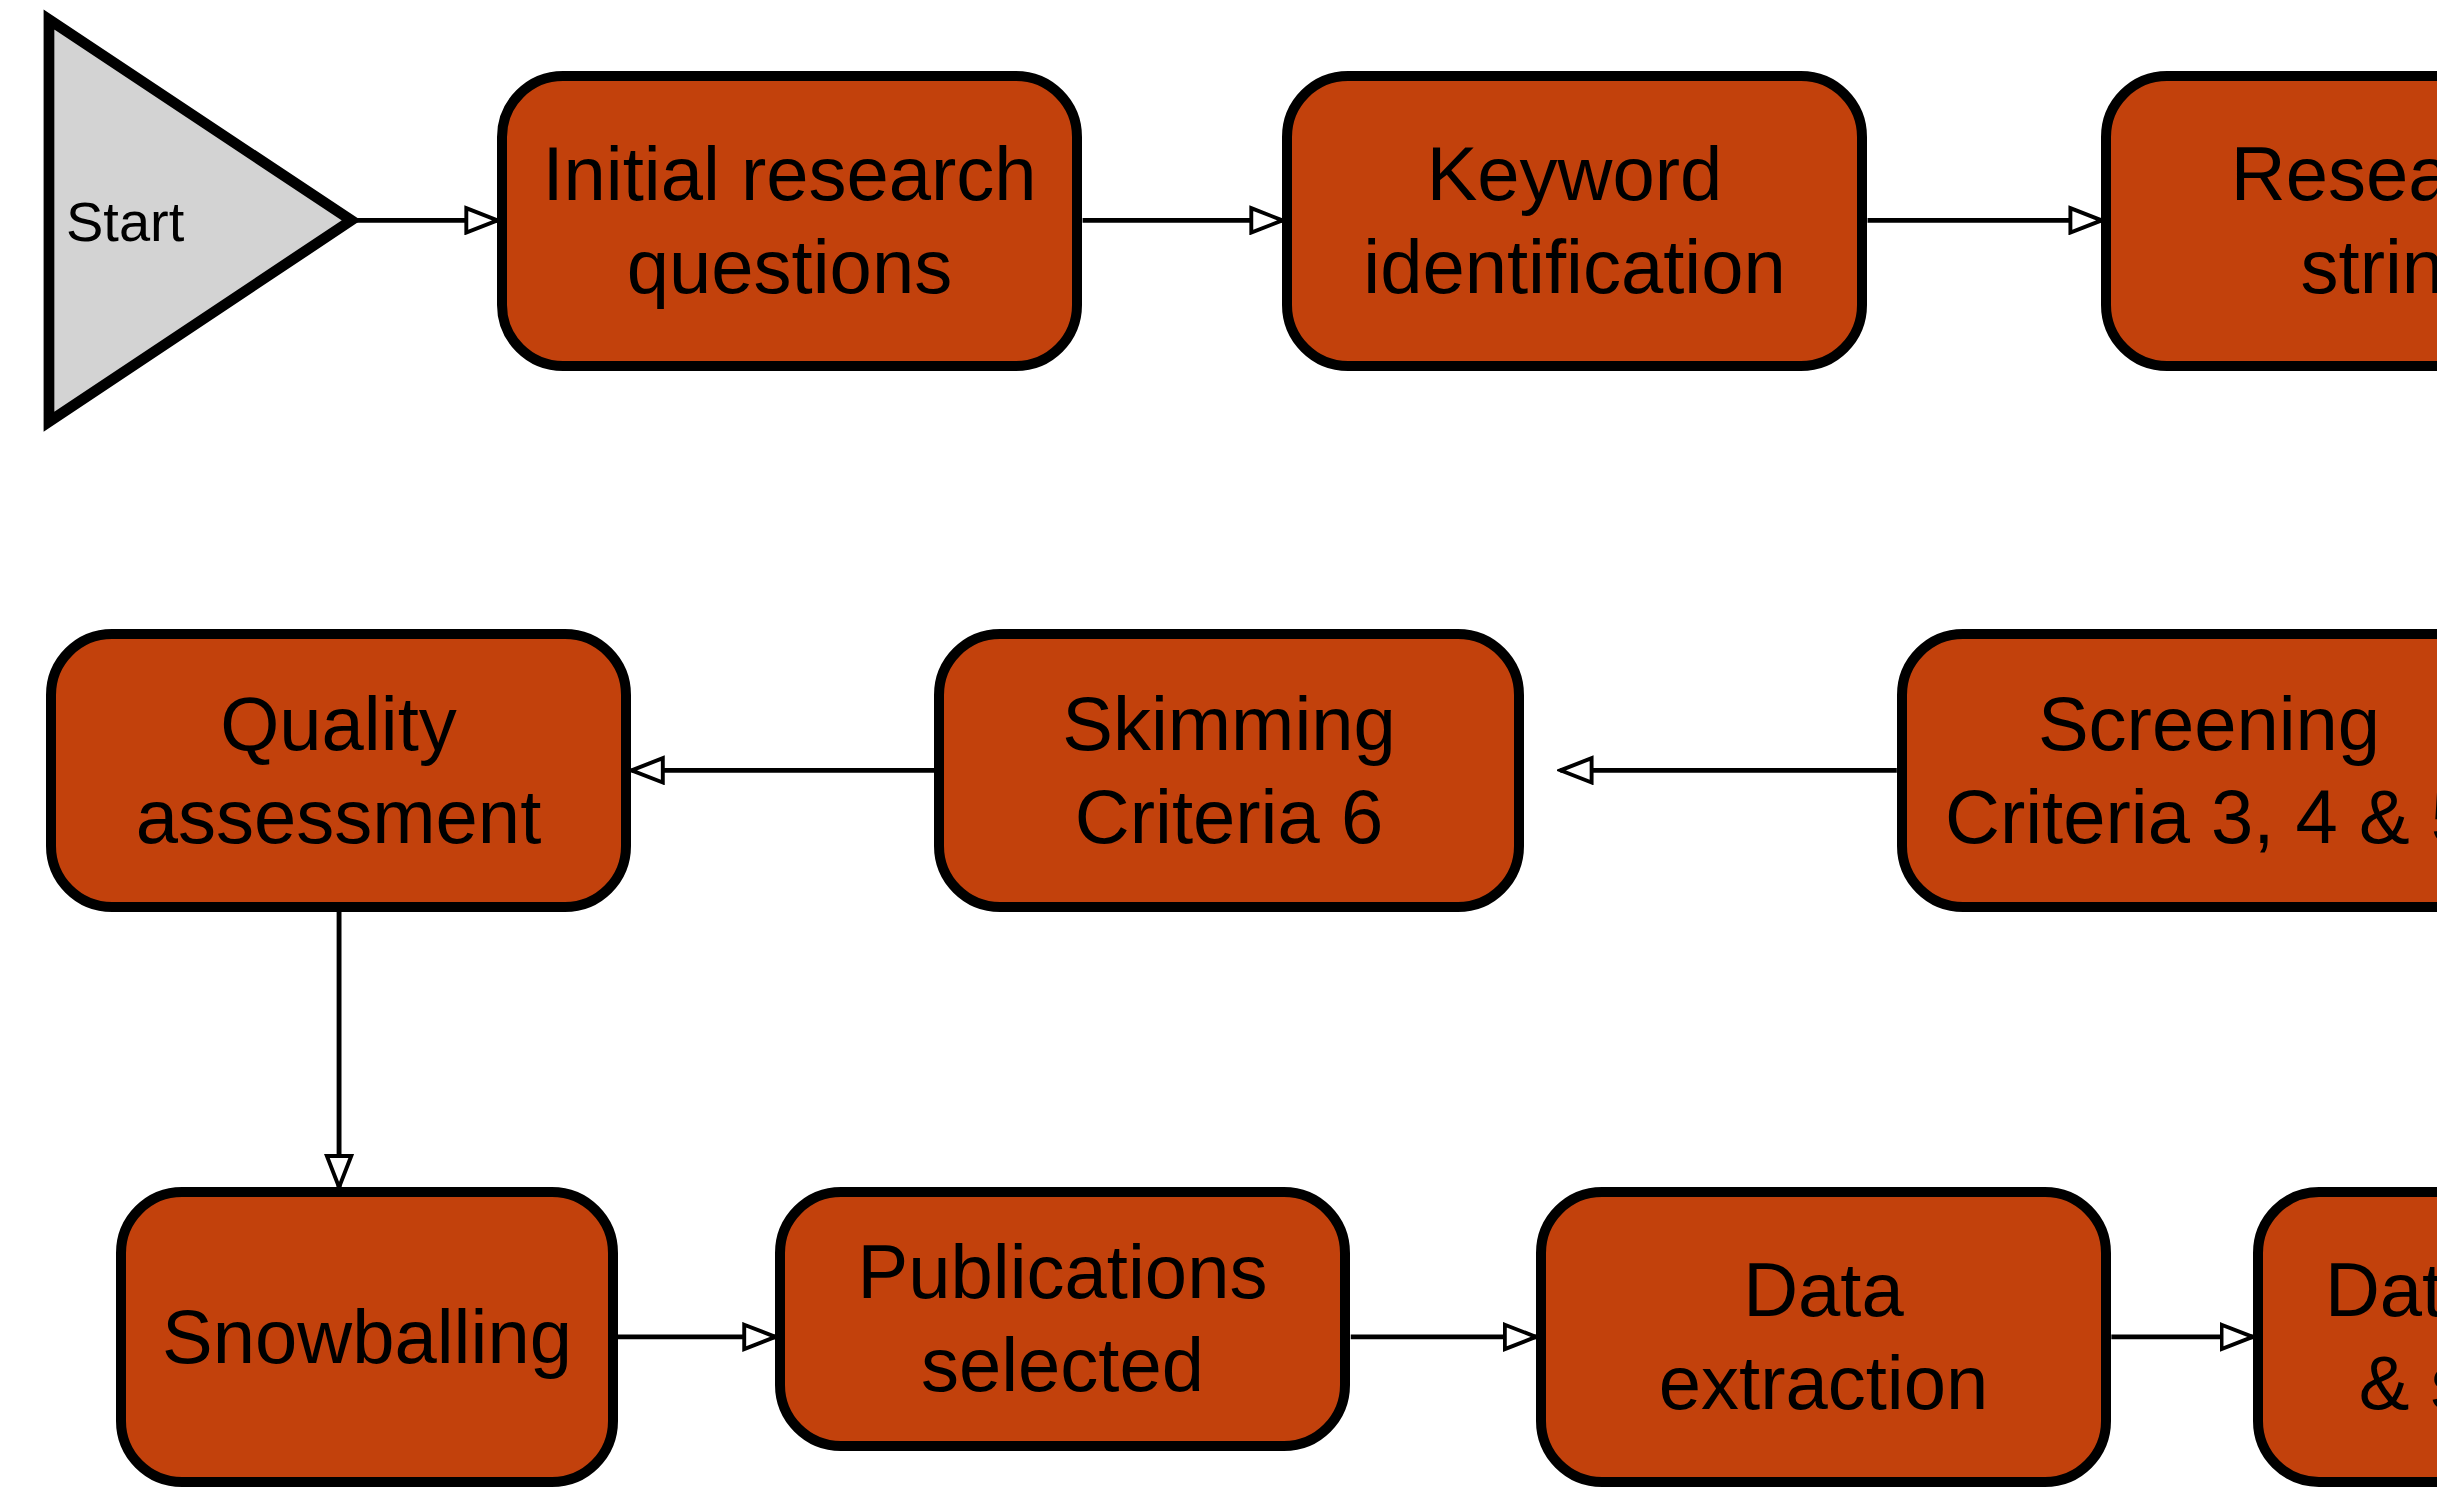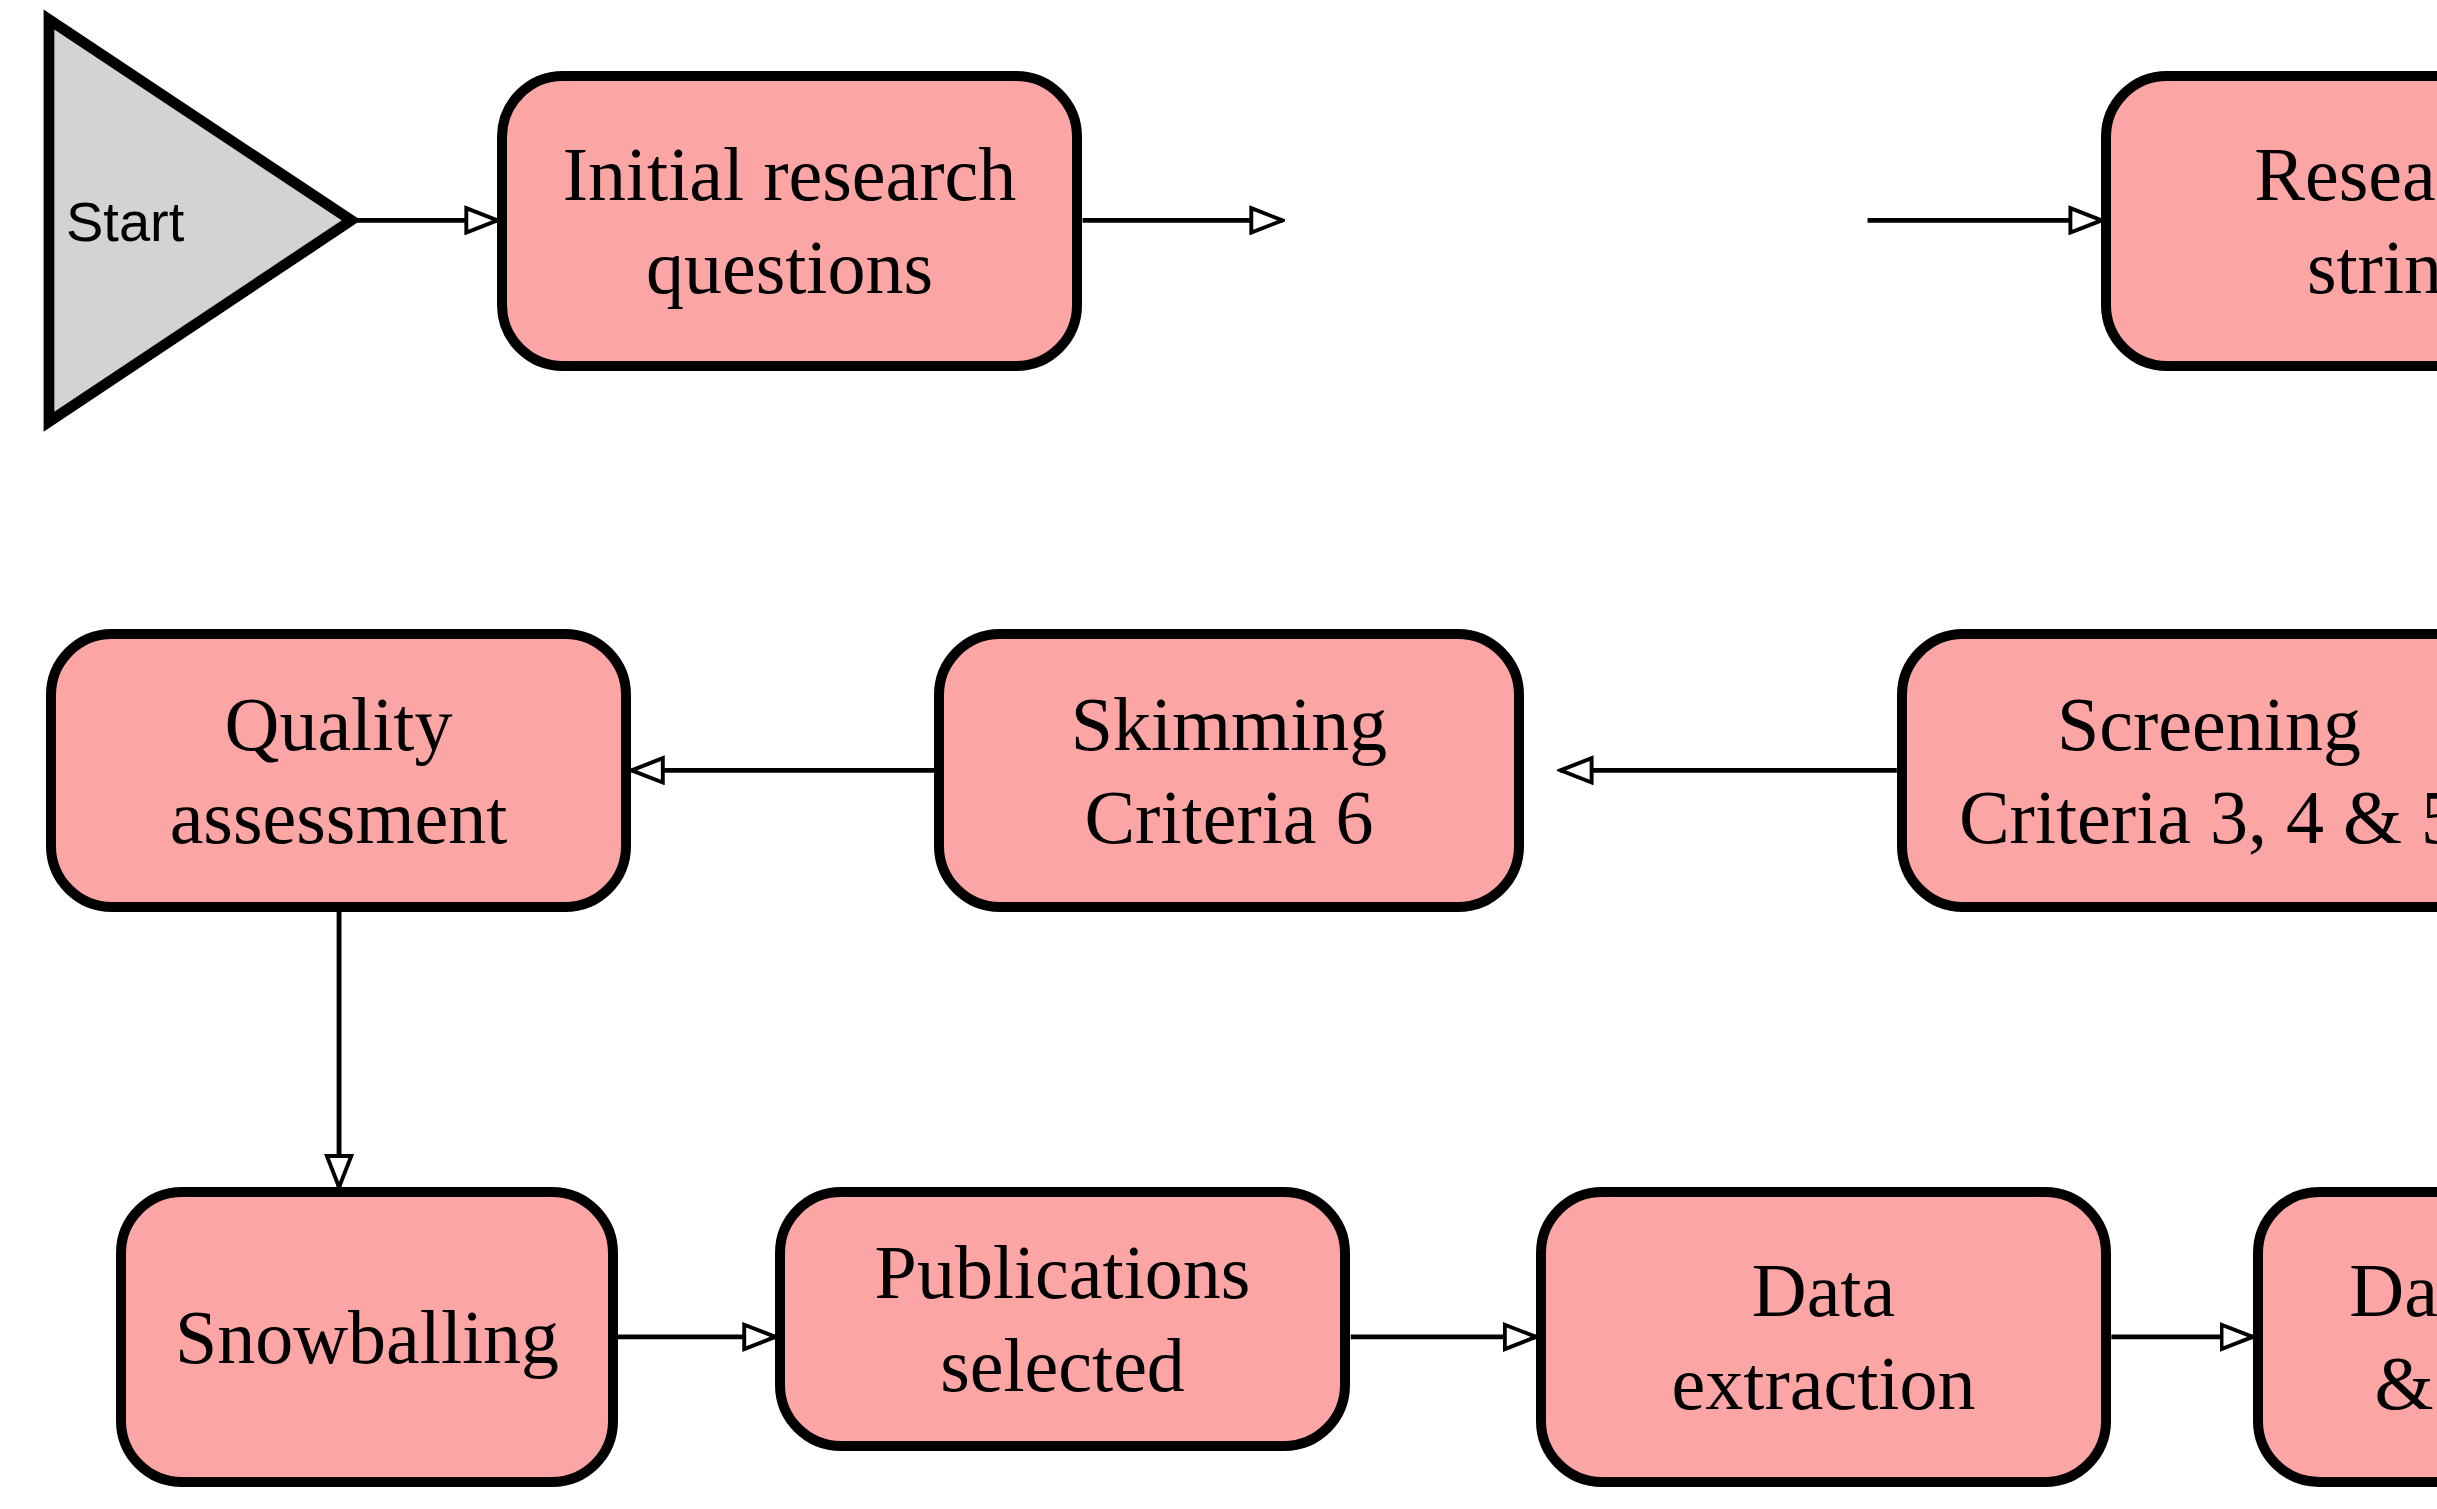--- a/index.html
+++ b/index.html
@@ -24,33 +24,32 @@
     position: absolute;
     left: 0;
     top: 0;
     width: 3466px;
     height: 1509px;
     z-index: 1;
   }
   .node {
     position: absolute;
     box-sizing: border-box;
-    background: #fca5a5;
+    background: #c2410c;
     border: 10.7px solid #000000;
     border-radius: 66px;
     display: flex;
     align-items: center;
     justify-content: center;
     text-align: center;
     font-size: 76px;
     line-height: 1.22;
     white-space: pre-line;
     z-index: 2;
     padding: 0 19px;
-    font-family: Liberation Serif, serif;
   }
 
   
   #n-initial    { left: 497px; top: 71px; width: 585px; height: 300px; }
   #n-keyword    { left: 1282px; top: 71px; width: 585px; height: 300px; }
   #n-research   { left: 2101px; top: 71px; width: 585px; height: 300px; }
   #n-screening  { left: 1897px; top: 629px; width: 624px; height: 283px; }
   #n-skimming   { left: 934px; top: 629px; width: 590px; height: 283px; }
   #n-quality    { left:   46px; top: 629px; width: 585px; height: 283px; }
   
@@ -103,20 +102,24 @@
       <line x1="5850" y1="2742" x2="6160" y2="2742" marker-end="url(#ah)"></line>
     </g>
   </svg>
 
   <div id="start-label">Start</div>
 
   <div class="node" id="n-initial">
     <span>Initial research
 questions</span>
   </div>
+  <div class="node" id="n-keyword">
+    <span>Keyword
+identification</span>
+  </div>
   <div class="node" id="n-research">
     <span>Research
 string</span>
   </div>
 
   <div class="node" id="n-screening">
     <span>Screening
 Criteria 3, 4 &amp; 5</span>
   </div>
   <div class="node" id="n-skimming">

